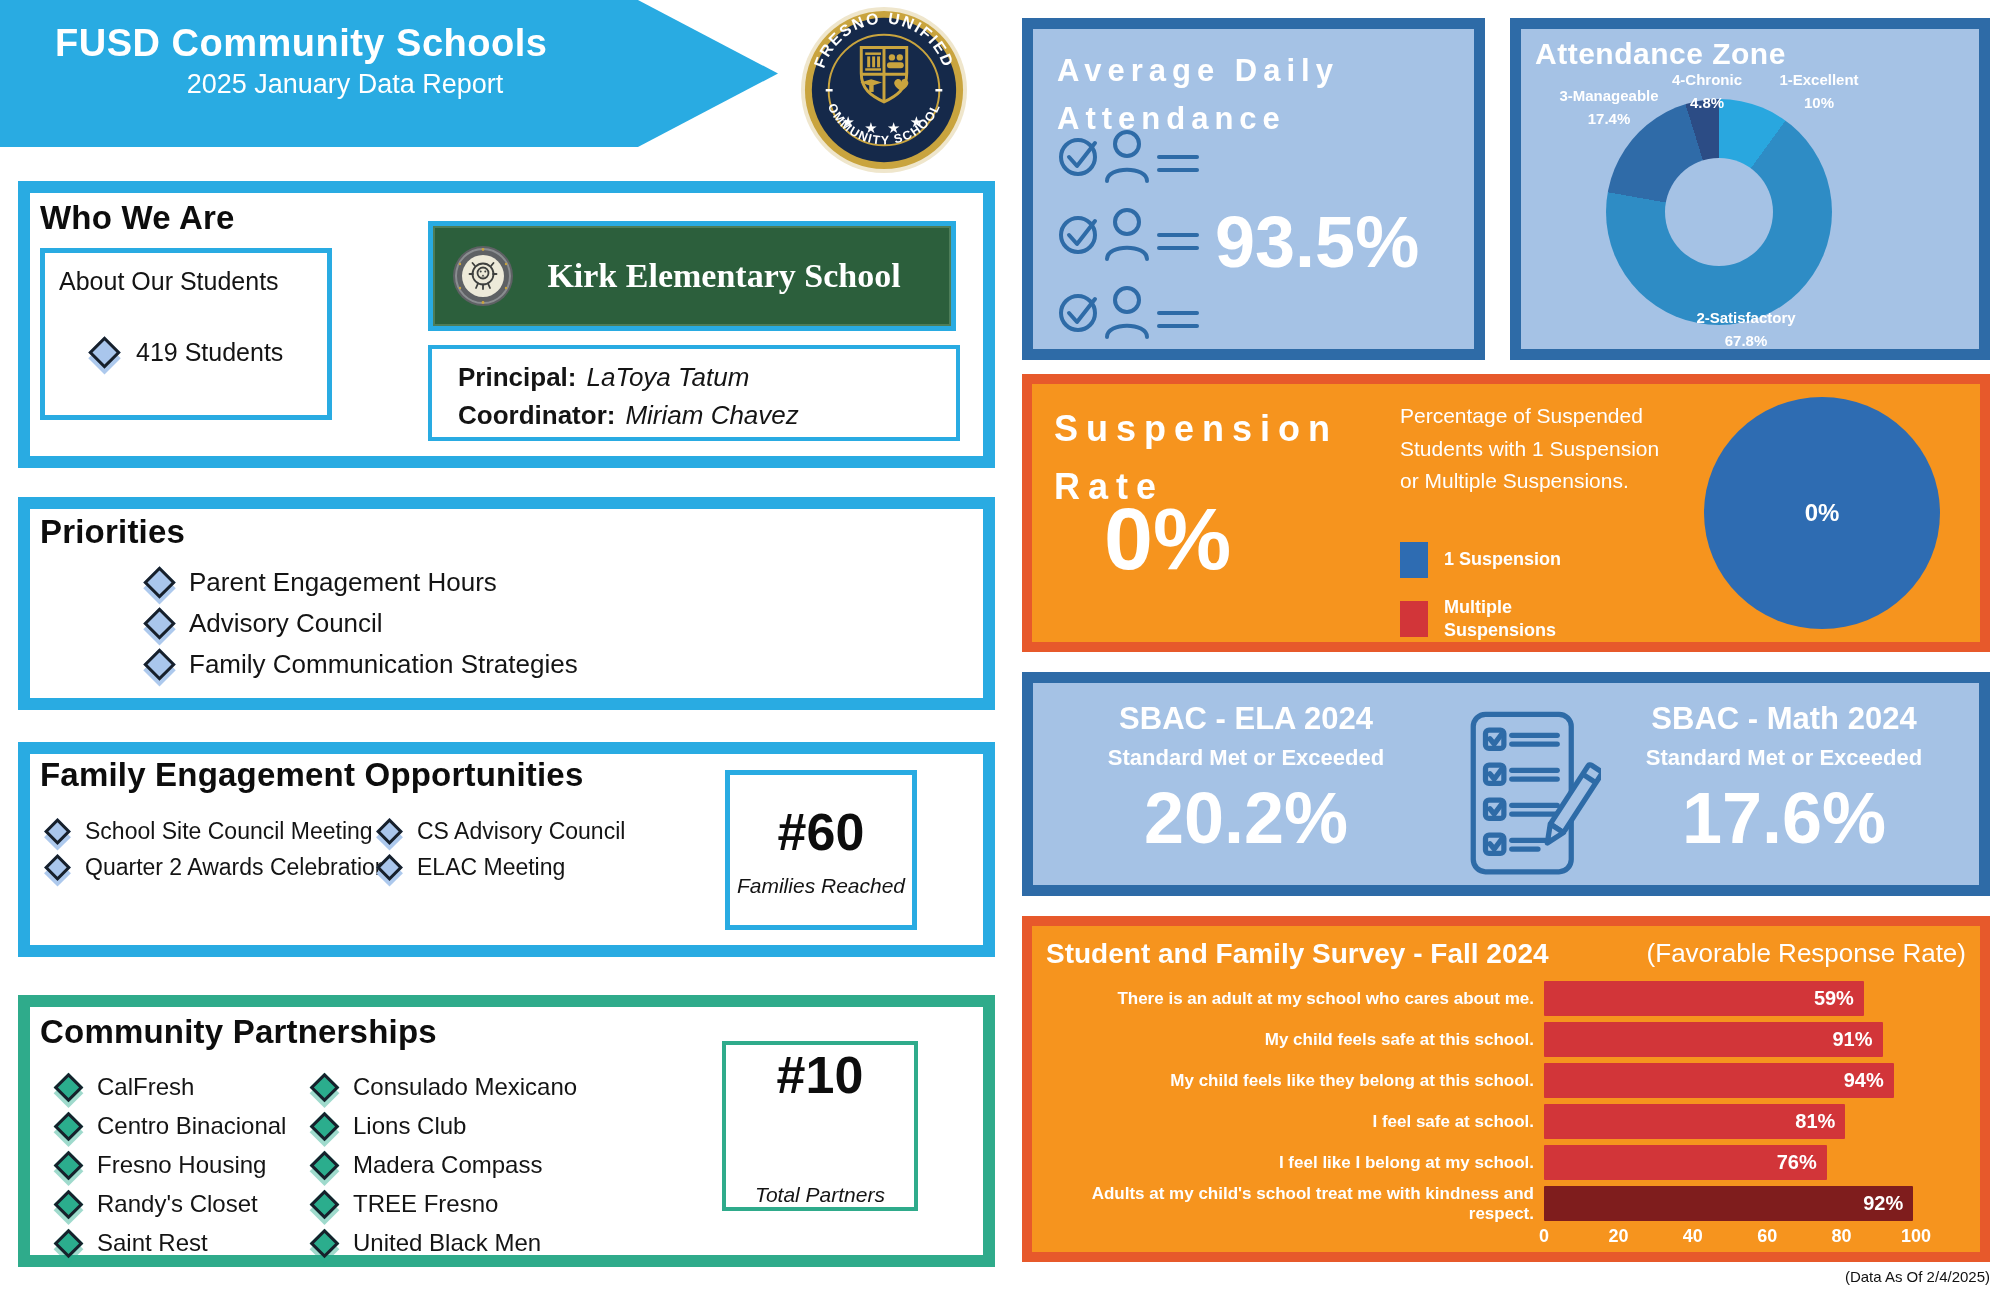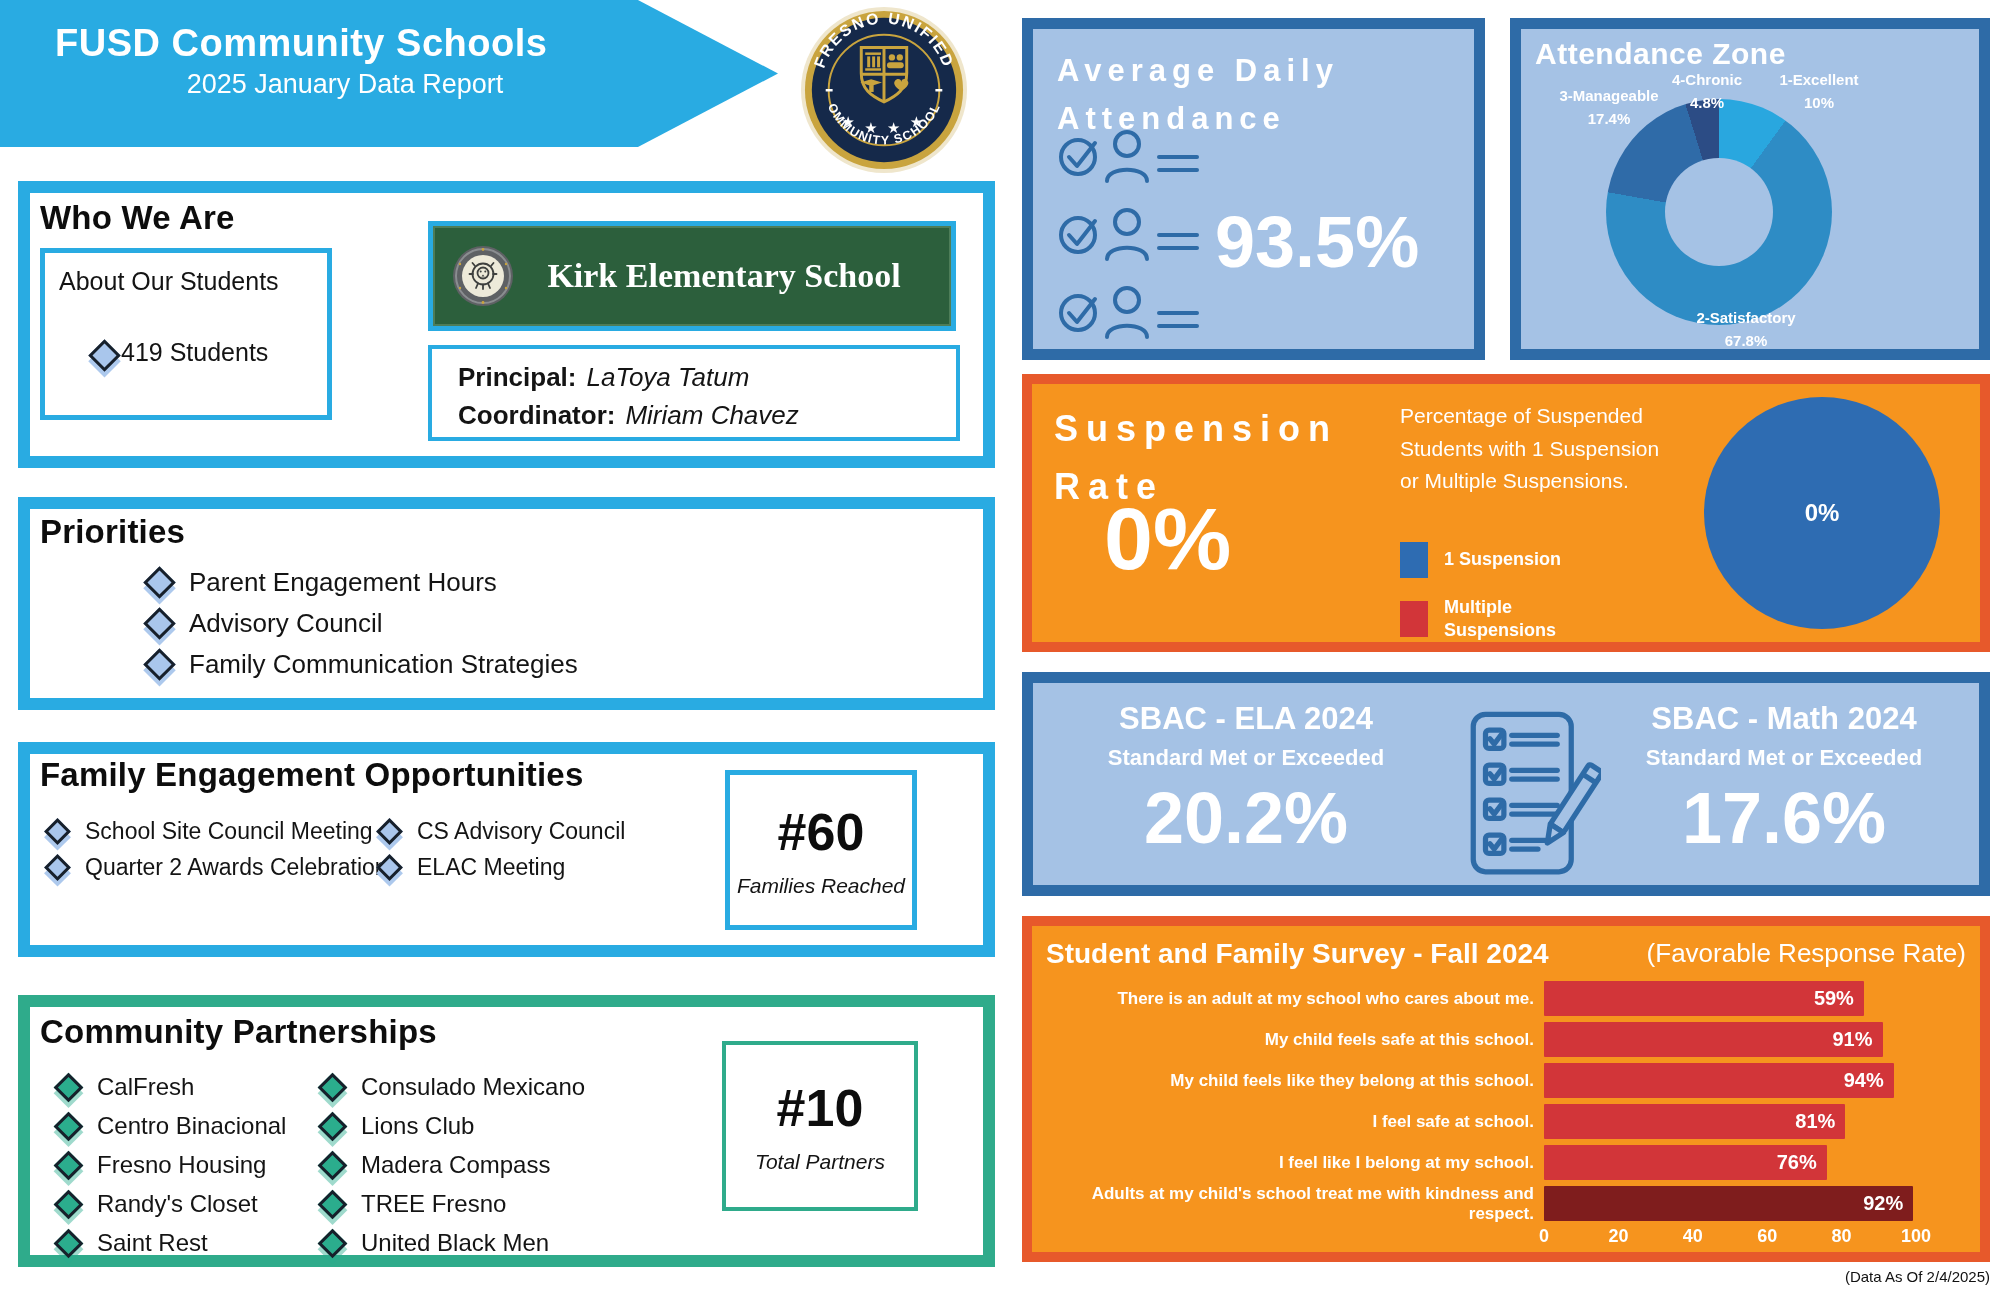--- a/index.html
+++ b/index.html
@@ -15,21 +15,21 @@
   .seal{position:absolute;left:800px;top:6px;width:168px;height:168px;}
 
   
   .lpanel{position:absolute;left:18px;width:977px;background:#fff;border:12px solid #29ABE2;box-sizing:border-box;}
   .lpanel.green{border-color:#2FAB8B;}
   .lhead{position:absolute;font-size:33px;font-weight:800;color:#0d0d0d;letter-spacing:.2px;}
 
   #who{top:181px;height:287px;}
   #about-box{position:absolute;left:10px;top:55px;width:292px;height:172px;border:5px solid #29ABE2;box-sizing:border-box;}
   .about-label{font-size:25px;margin:14px 0 0 14px;}
-  .about-row{display:flex;align-items:flex-end;gap:5px;margin:42px 0 0 48px;font-size:25px;}
+  .about-row{display:flex;align-items:center;gap:20px;margin:42px 0 0 48px;font-size:25px;}
   #banner{position:absolute;left:398px;top:28px;width:528px;height:110px;background:#2C5F3C;
           border:5px solid #29ABE2;box-sizing:border-box;display:flex;align-items:center;box-shadow:inset 0 0 0 2px #4e7d58;}
   .banner-title{flex:1;text-align:center;color:#fff;font-family:"Liberation Serif",serif;font-weight:bold;font-size:34px;padding-right:18px;}
   .kirk-seal{width:64px;height:64px;margin-left:18px;flex:none;}
   #principal-box{position:absolute;left:398px;top:152px;width:532px;height:96px;border:4px solid #29ABE2;
                  box-sizing:border-box;padding:10px 0 0 26px;font-size:26px;line-height:1.45;}
   .plabel{font-weight:800;}
   .pname{font-style:italic;margin-left:10px;}
 
   #prior{top:497px;height:213px;}
@@ -39,22 +39,22 @@
   .fam-col{position:absolute;top:64px;display:flex;flex-direction:column;gap:9px;}
   #fam-col1{left:18px;} #fam-col2{left:350px;}
   .statbox{position:absolute;display:flex;flex-direction:column;align-items:center;justify-content:center;
            box-sizing:border-box;background:#fff;}
   #fam-stat{left:695px;top:16px;width:192px;height:160px;border:5px solid #29ABE2;}
   .stat-num{font-size:52px;font-weight:800;color:#0d0d0d;}
   .stat-label{font-size:21px;font-style:italic;margin-top:12px;}
 
   #part{top:995px;height:272px;}
   .part-col{position:absolute;top:66px;display:flex;flex-direction:column;gap:11px;}
-  #part-col1{left:28px;} #part-col2{left:292px;}
-  #part-stat{left:692px;top:34px;width:196px;height:170px;border:4px solid #2FAB8B;}
+  #part-col1{left:28px;} #part-col2{left:284px;}
+  #part-stat{left:692px;top:34px;width:196px;height:170px;border:4px solid #2FAB8B;justify-content:space-between;}
 
   .li-row{display:flex;align-items:center;gap:18px;}
   .li-row .lbl{color:#141414;}
   .fz26{font-size:26px;} .fz23{font-size:23px;} .fz24{font-size:24px;}
   .dm{display:inline-block;transform:rotate(45deg);border:3px solid #17202b;flex:none;box-sizing:content-box;}
   .dm.c-blue{background:#A9C6EC;box-shadow:4px 4px 0 0 rgba(169,198,236,.95);}
   .dm.c-green{background:#2BAD8D;box-shadow:4px 4px 0 0 rgba(43,173,141,.45);}
   .dm.s20{width:17px;height:17px;} .dm.s16{width:13px;height:13px;} .dm.s19{width:15px;height:15px;}
 
   

